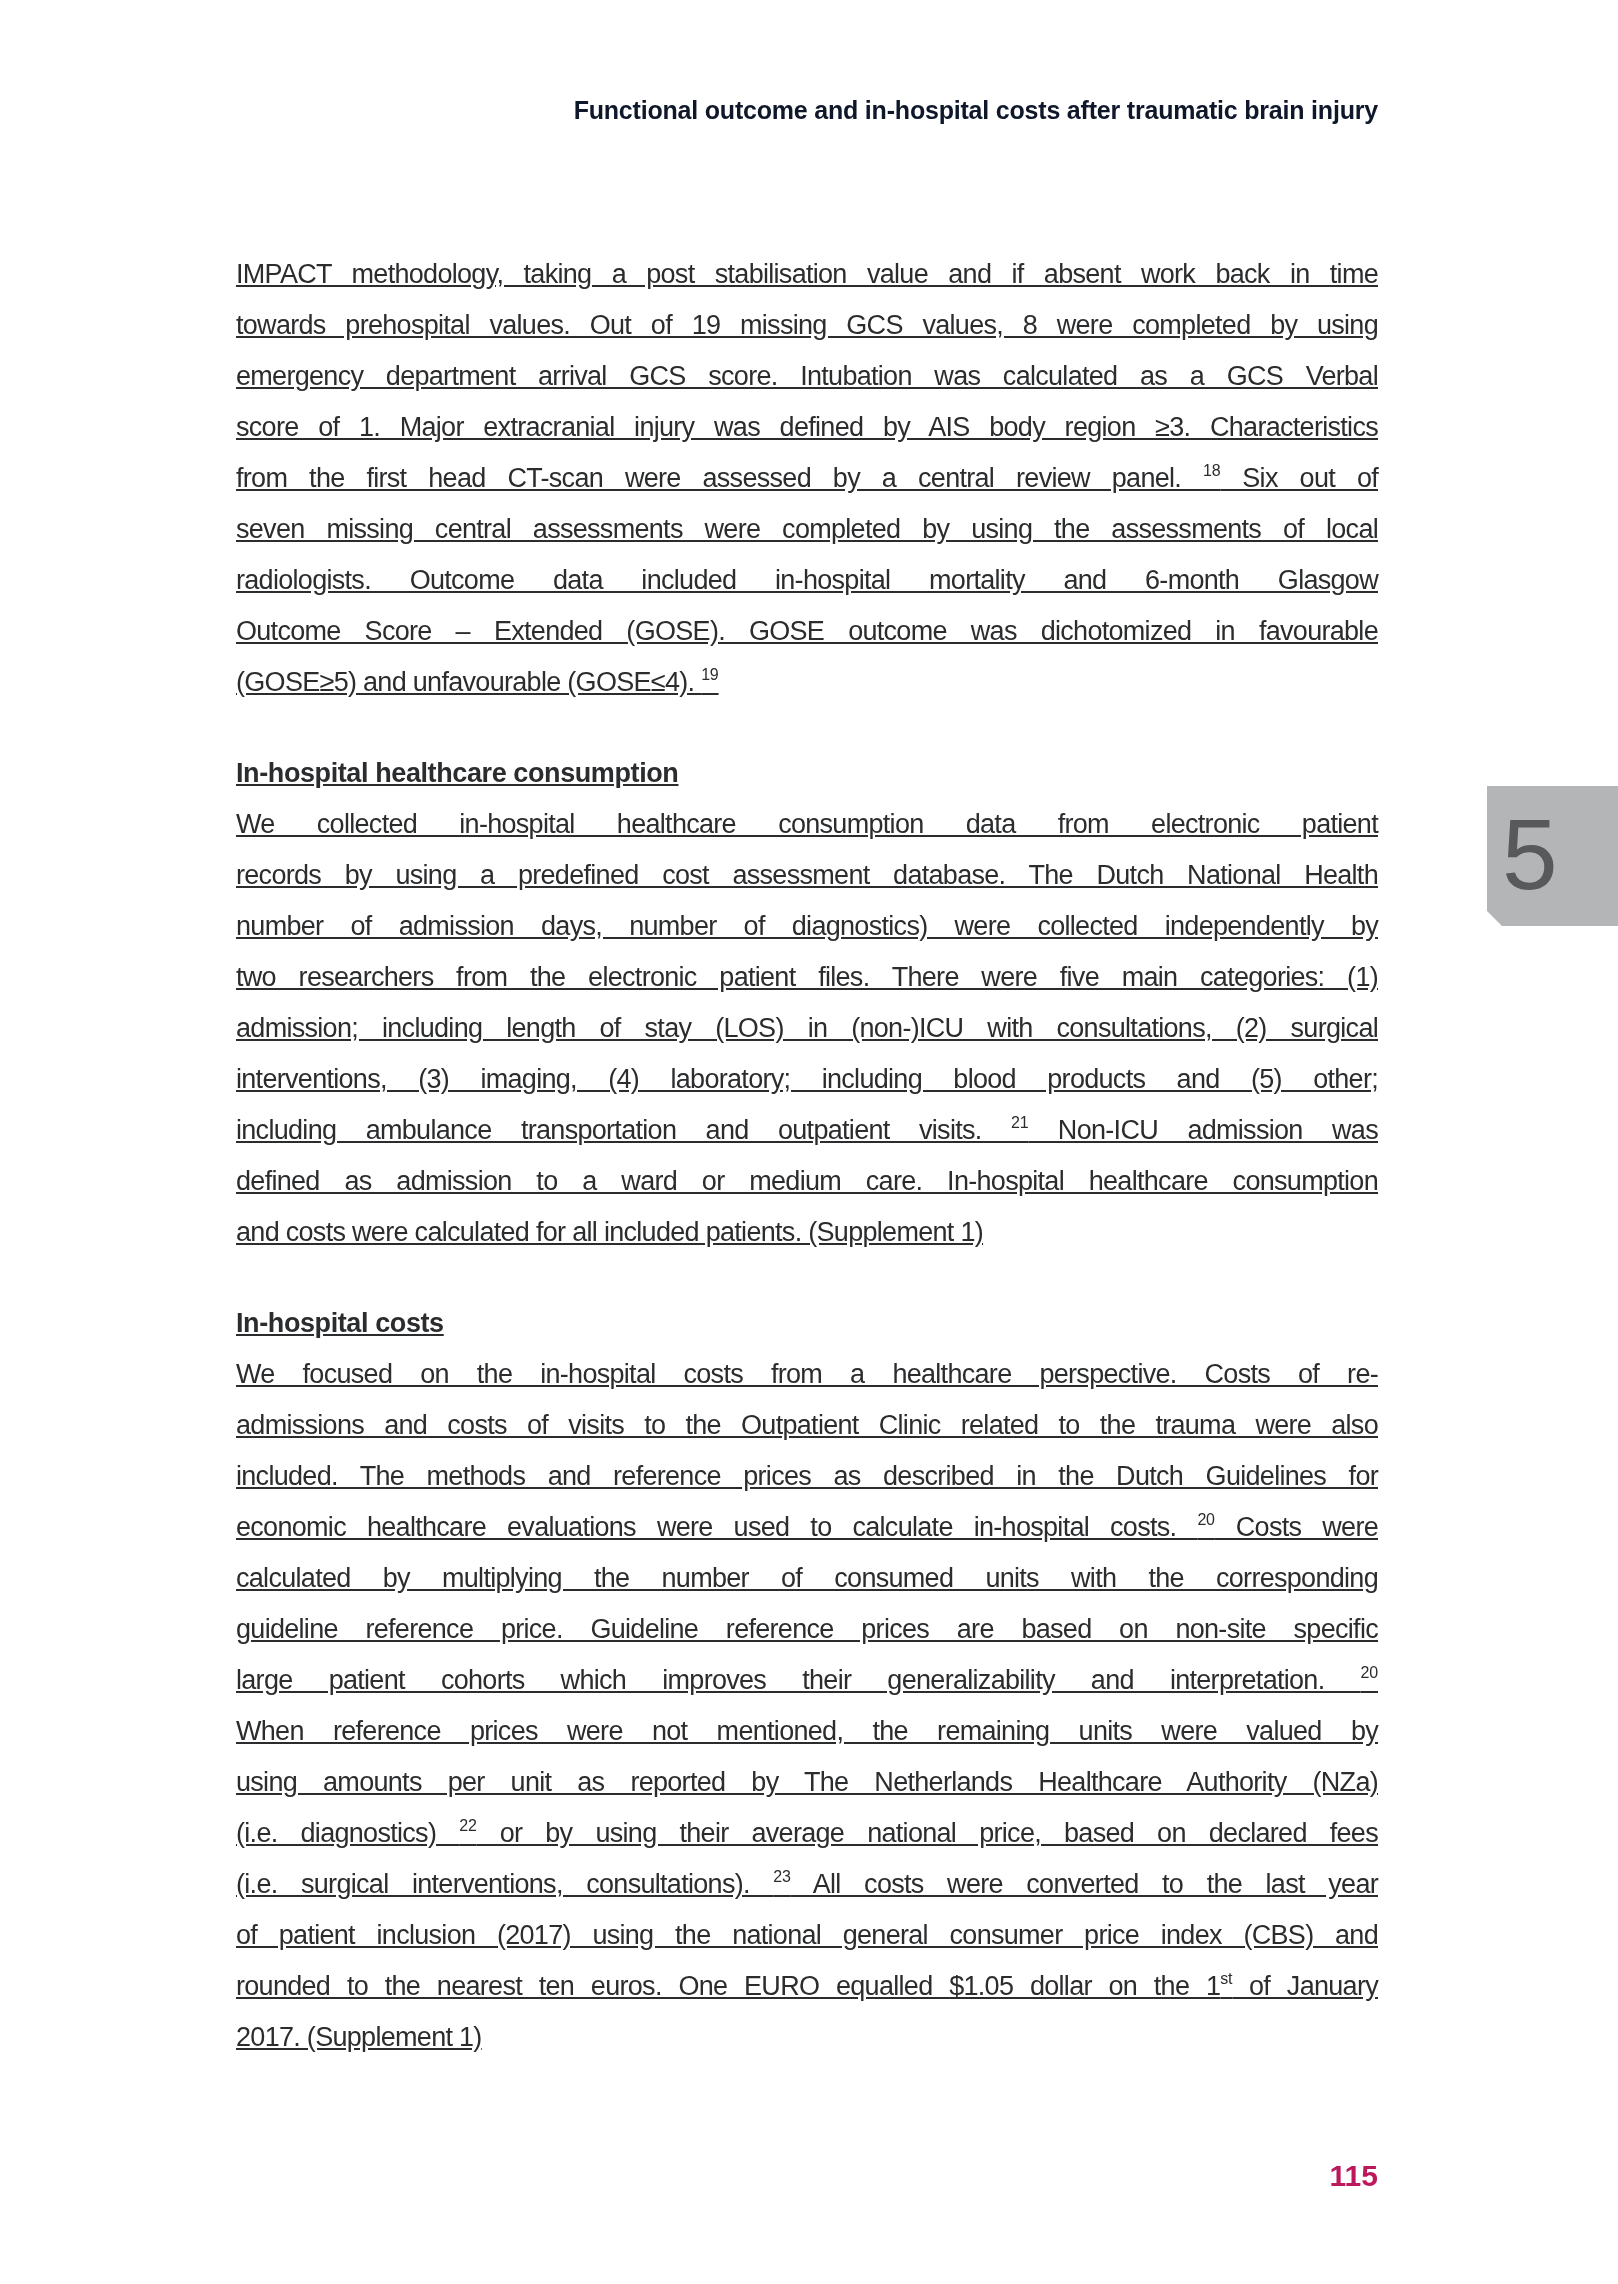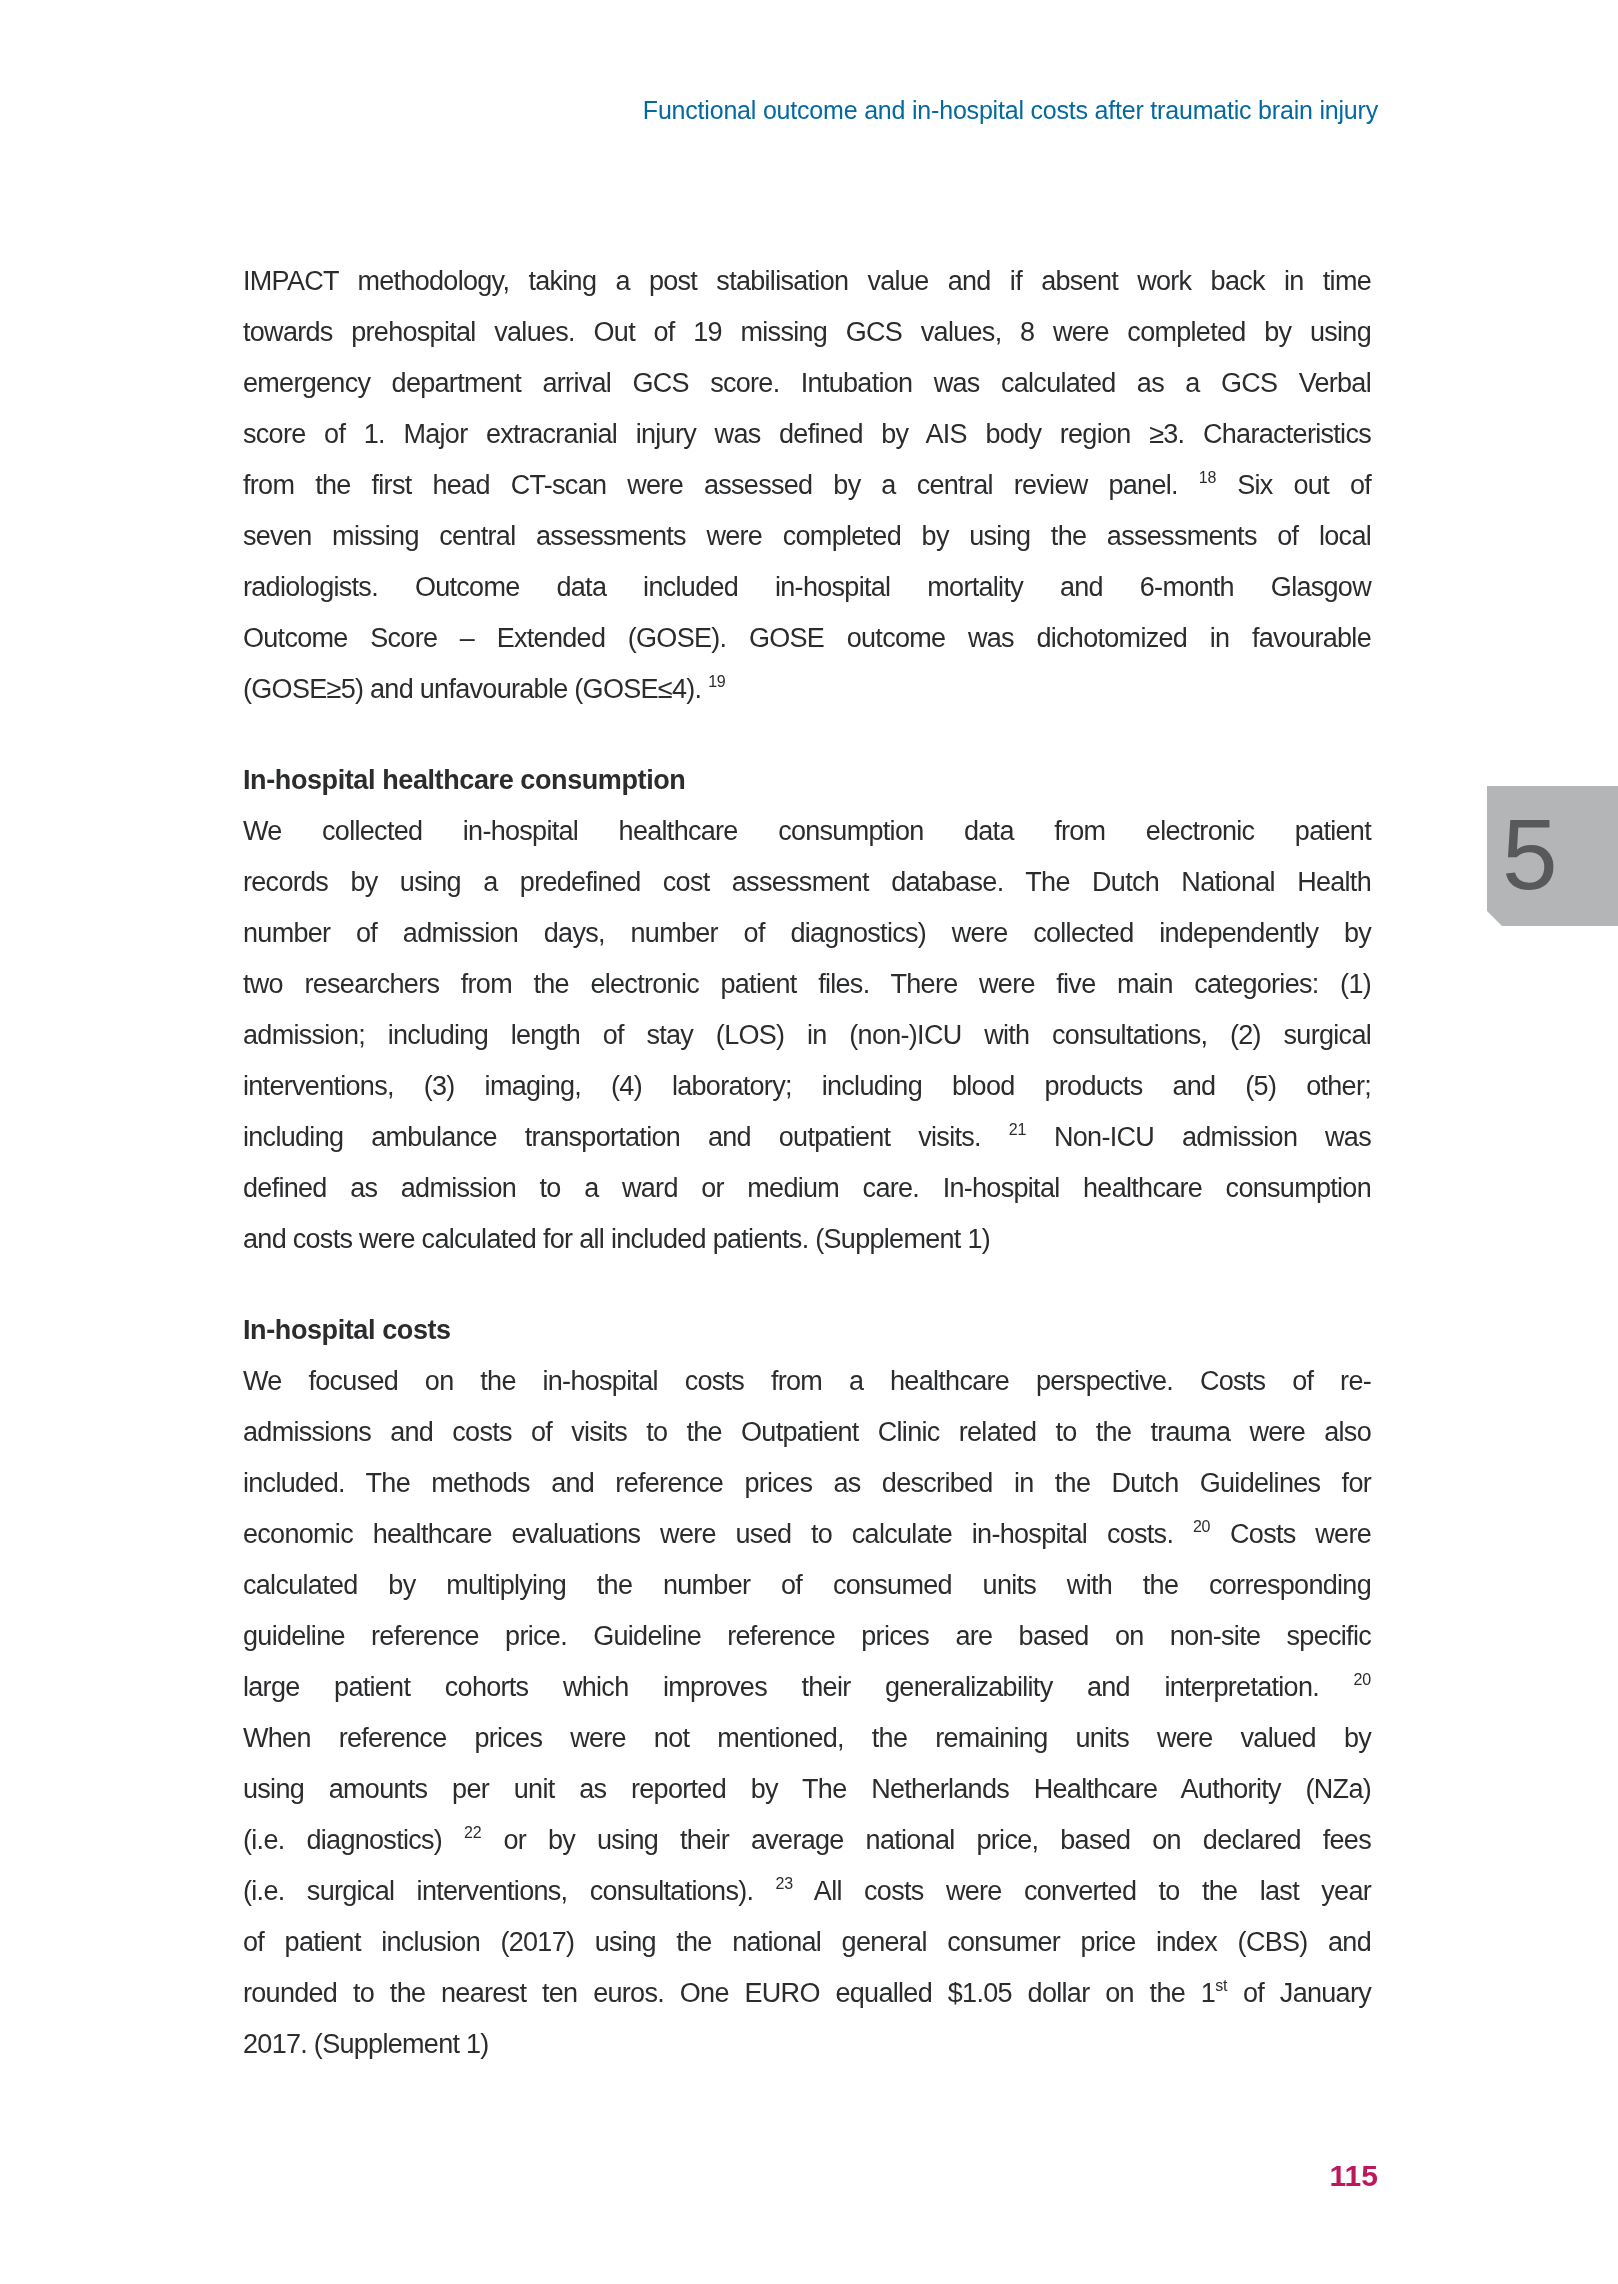--- a/index.html
+++ b/index.html
@@ -7,33 +7,33 @@
     position:relative;
     width:1619px; height:2284px;
     background:#ffffff;
     font-family:"Liberation Sans", sans-serif;
     overflow:hidden;
     margin:0 auto;
   }
   .running-head {
     position:absolute;
     top:96px; right:241px;
-    font-size:25px; font-weight:normal;
+    font-size:25px; font-weight:bold;
     letter-spacing:-0.2px;
-    color:#0369a1;
+    color:#0f172a;
     white-space:nowrap;
   }
   .body-text {
     position:absolute;
     left:236px; top:249px; width:1142px;
     font-size:27px;
     letter-spacing:-0.7px;
     color:#2b2c2e;
   }
-  .section { margin:7px; }
+  .section { margin:0;text-decoration:underline; }
   .section-heading {
     height:51px; line-height:51px;
     font-weight:bold;
     letter-spacing:-0.4px;
     margin-top:40px;
     white-space:nowrap;
   }
   .line {
     height:51px; line-height:51px;
     text-align:justify;

